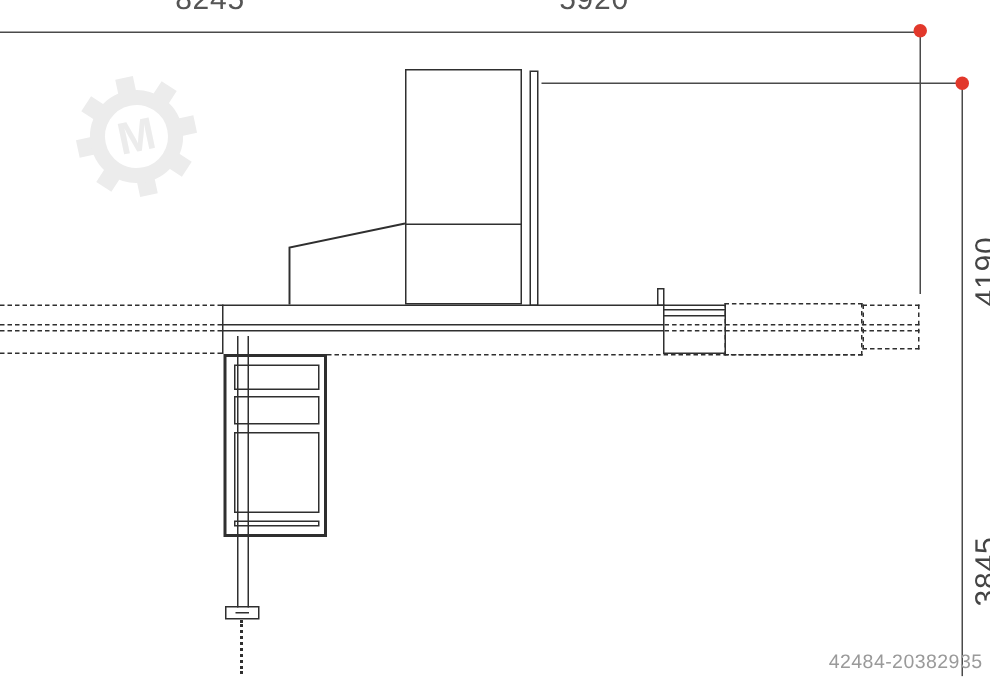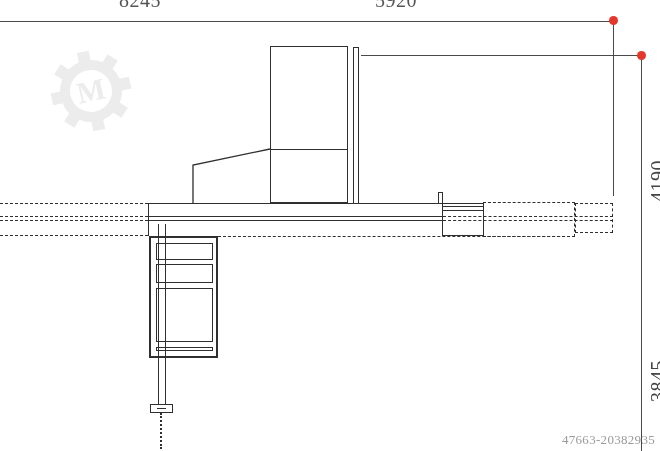--- a/index.html
+++ b/index.html
@@ -1,18 +1,18 @@
 <!DOCTYPE html>
 <html style="--color-marker: #e2382b; --color-line: #2f2f2f; --color-dim_line: #4a4a4a; --color-dim_text: #555555; --color-rot_text: #444444; --color-id_text: #9a9a9a; --color-logo: #ececec;"><head>
 <meta charset="utf-8">
 <style>
   html,body{margin:0;padding:0;background:#fff;}
   #canvas{
     position:relative;width:660px;height:451px;background:#ffffff;
-    overflow:hidden;font-family:Liberation Serif, serif;
+    overflow:hidden;font-family:Liberation Sans, sans-serif;
   }
   
   .hl{position:absolute;border-top:1.3px solid var(--color-line,#2f2f2f);}
   .vl{position:absolute;border-left:1.3px solid var(--color-line,#2f2f2f);}
   .dhl{position:absolute;border-top:1.3px dashed var(--color-line,#2f2f2f);}
   .box{position:absolute;border:1.3px solid var(--color-line,#2f2f2f);background:transparent;box-sizing:border-box;}
   .dbox{position:absolute;border:1.3px dashed var(--color-line,#2f2f2f);background:transparent;box-sizing:border-box;}
   .thick{border-width:2px;}
   
   .dimh{position:absolute;border-top:1.5px solid var(--color-dim_line,#4a4a4a);}
@@ -103,15 +103,15 @@
   <div class="box" style="left:156px;top:264px;width:57px;height:19px;"></div>
   <div class="box" style="left:156px;top:288px;width:57px;height:54px;"></div>
   <div class="box" style="left:156px;top:347px;width:57px;height:4px;"></div>
 
   <div class="vl" style="left:158px;top:224px;height:181px;"></div>
   <div class="vl" style="left:165px;top:224px;height:181px;"></div>
   <div class="box" style="left:150px;top:404px;width:23px;height:9px;"></div>
   <div class="hl" style="left:157px;top:408px;width:9px;"></div>
   <div class="dotline" style="left:160px;top:413px;height:36px;"></div>
 
-  <div class="idtext">47663-20382935</div>
+  <div class="idtext">42484-20382935</div>
 
 </div>
 
 </body></html>

